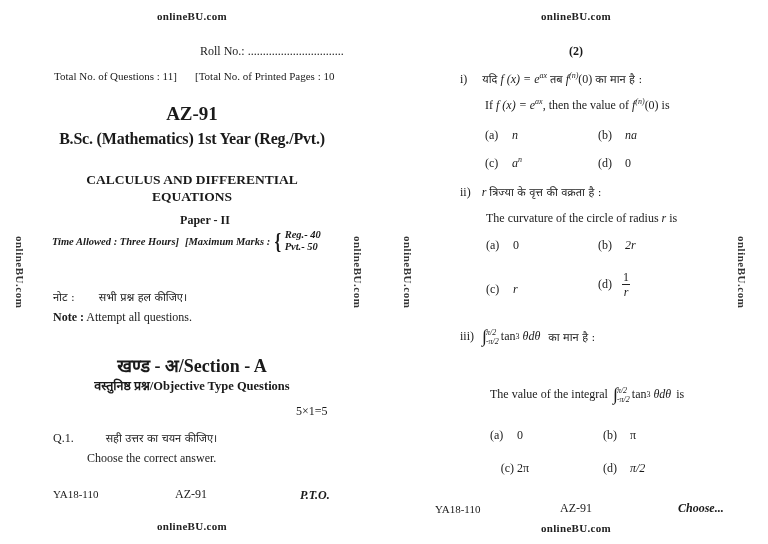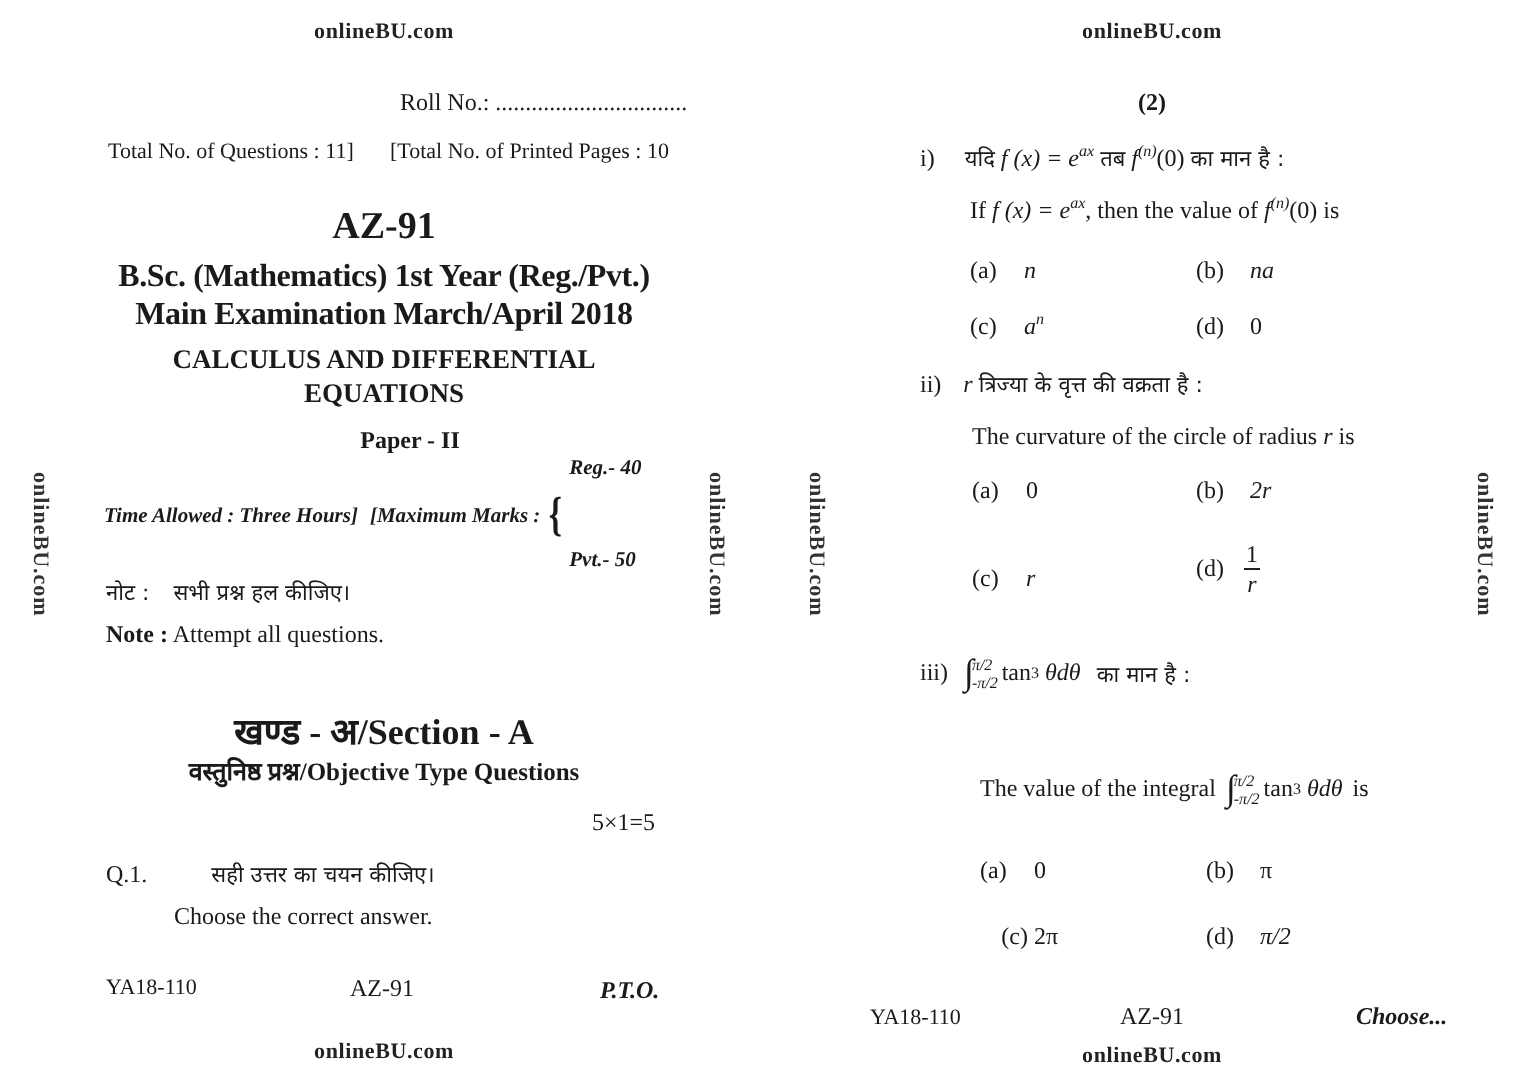--- a/index.html
+++ b/index.html
@@ -29,21 +29,21 @@
   .i { font-style: italic; }
   .center { left: 0; width: 384px; text-align: center; }
   .title-code { font-size: 19px; font-weight: bold; }
   .title-big { font-size: 16px; font-weight: bold; letter-spacing: -0.2px; }
   .title-sub { font-size: 13.5px; font-weight: bold; }
   .hi { font-family: "DejaVu Sans", sans-serif; font-size: 11px; }
   .math { font-style: italic; }
   sup { font-size: 8px; line-height: 0; }
   .brace-wrap { display: inline-flex; align-items: center; vertical-align: middle; }
   .brace { font-size: 24px; font-style: normal; line-height: 1; margin-right: 2px; transform: scaleX(0.7); }
-  .marks-stack { display: inline-flex; flex-direction: column; font-size: 10.5px; line-height: 12px; gap: 34px; }
+  .marks-stack { display: inline-flex; flex-direction: column; font-size: 10.5px; line-height: 12px; }
   .frac { display: inline-flex; flex-direction: column; align-items: center; vertical-align: middle; font-size: 12px; line-height: 12px; }
   .frac .bar { border-top: 1px solid #222; width: 8px; margin: 1px 0; }
   .intg { display: inline-flex; align-items: center; vertical-align: middle; }
   .intg .sym { font-size: 18px; font-style: normal; }
   .intg .lims { display: inline-flex; flex-direction: column; font-size: 8px; line-height: 9px; font-style: italic; margin-left: -1px; }
   .opt { position: absolute; font-size: 12px; white-space: nowrap; }
   .opt .lbl { display: inline-block; width: 24px; }
 </style>
 </head>
 <body>
@@ -56,40 +56,39 @@
     <div class="abs t12" style="left:200px; top:44px;">
       <span>Roll No.:</span>
       <span>................................</span>
     </div>
 
     <div class="abs small" style="left:54px; top:70px;">Total No. of Questions : 11]</div>
     <div class="abs small" style="left:195px; top:70px;">[Total No. of Printed Pages : 10</div>
 
     <div class="abs title-code center" style="top:103px;">AZ-91</div>
     <div class="abs title-big center" style="top:130px;">B.Sc. (Mathematics) 1st Year (Reg./Pvt.)</div>
-    <div class="abs title-big center" style="top:149px;">Main Examination March/April 2018</div>
     <div class="abs title-sub center" style="top:172px;">CALCULUS AND DIFFERENTIAL</div>
     <div class="abs title-sub center" style="top:189px;">EQUATIONS</div>
     <div class="abs b t12 center" style="top:213px;margin-left:13px;">Paper - II</div>
 
     <div class="abs i b" style="left:52px; top:229px; font-size:10.5px; display:flex; align-items:center;">
       <span>Time Allowed : Three Hours]</span>
       <span style="margin-left:6px;">[Maximum Marks :</span>
       <span class="brace-wrap" style="margin-left:3px;">
         <span class="brace">{</span>
         <span class="marks-stack">
           <span>Reg.- 40</span>
           <span>Pvt.- 50</span>
         </span>
       </span>
     </div>
 
     <div class="abs" style="left:53px; top:287px;">
       <span class="hi">नोट :</span>
-      <span class="hi" style="margin-left:8px;">सभी प्रश्न हल कीजिए।</span>
+      <span class="hi" style="margin-left:20px;">सभी प्रश्न हल कीजिए।</span>
     </div>
     <div class="abs t12" style="left:53px; top:310px;">
       <span class="b">Note :</span>
       <span>Attempt all questions.</span>
     </div>
 
     <div class="abs center b" style="top:353px; font-size:18px;">खण्ड - अ/Section - A</div>
     <div class="abs center b" style="top:377px; font-size:12.5px;">वस्तुनिष्ठ प्रश्न/Objective Type Questions</div>
     <div class="abs t12" style="left:296px; top:404px;">5×1=5</div>
 

